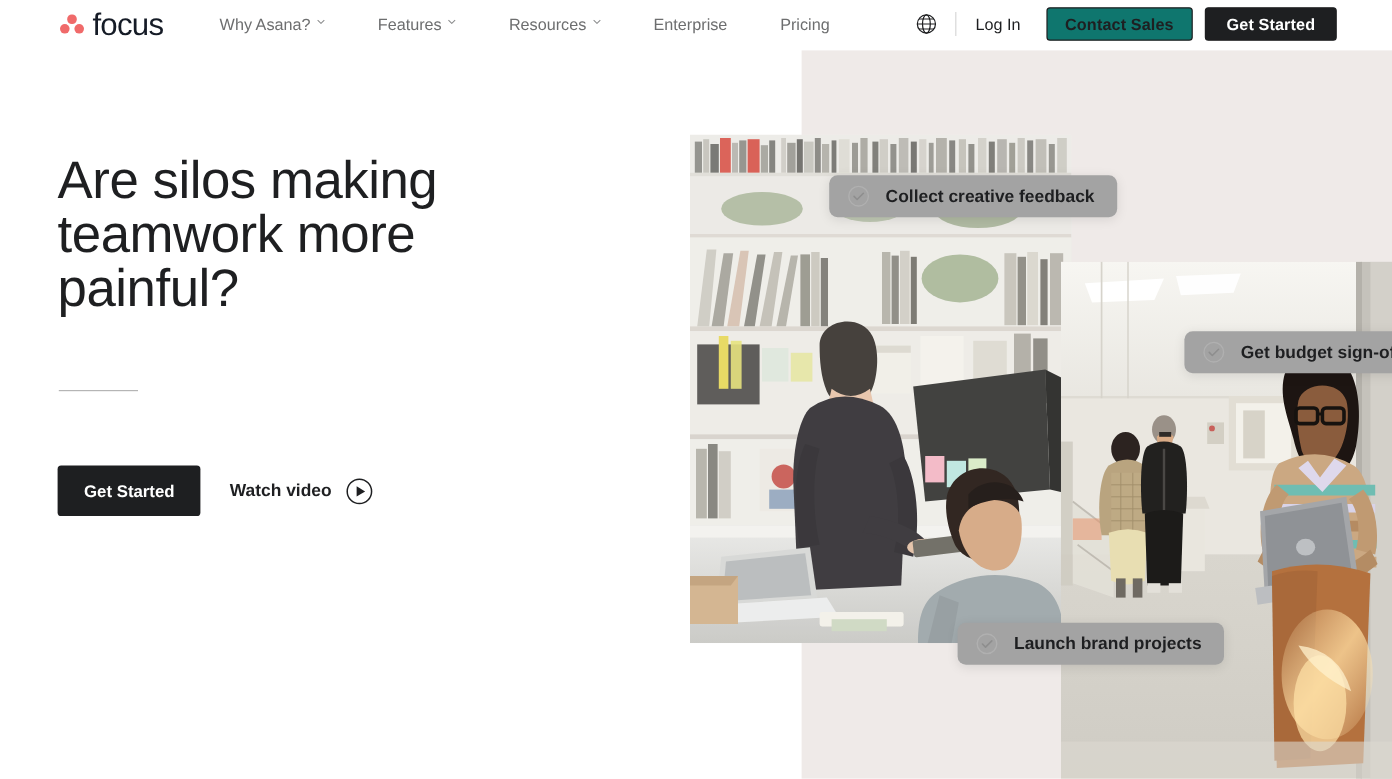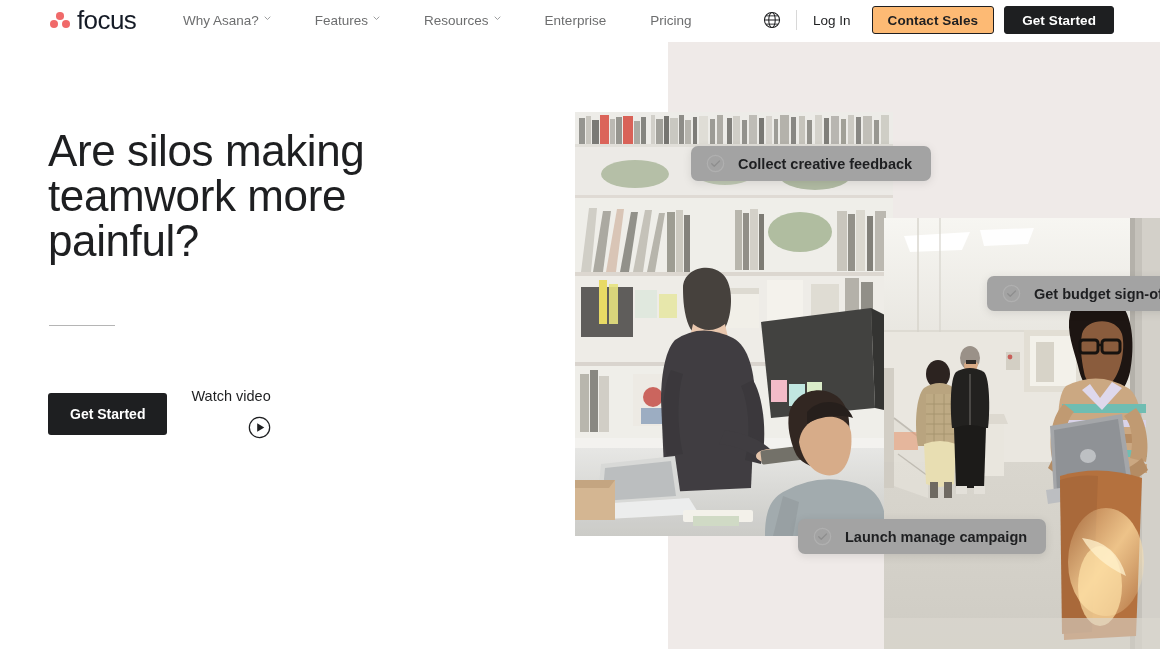--- a/index.html
+++ b/index.html
@@ -56,21 +56,21 @@
     font-size: 13.5px; color: #1e1f21; cursor: pointer; margin-right: 21px;
     white-space: nowrap;
   }
   .btn {
     display: inline-flex; align-items: center; justify-content: center;
     font-size: 13.5px; font-weight: 700; cursor: pointer; white-space: nowrap;
     border-radius: 3px; letter-spacing: 0.1px;
   }
   .btn-outline {
     height: 28px; padding: 0 15px; border: 1px solid #1e1f21;
-    background: #fdba74; color: #1e1f21; margin-right: 10px;
+    background: #0f766e; color: #1e1f21; margin-right: 10px;
   }
   .btn-dark {
     height: 28px; padding: 0 17px; background: #1e1f21; color: #fff; border: 1px solid #1e1f21;
   }
 
   
   .hero-left { position: absolute; left: 48px; top: 128px; width: 400px; z-index: 20; }
   .hero-title {
     font-size: 44px; line-height: 45px; font-weight: 400;
     color: #1e1f21; letter-spacing: -0.4px; max-width: 330px;
@@ -80,22 +80,22 @@
     margin-top: 27px; font-size: 15px; line-height: 24px; color: #4b4c4e;
     max-width: 325px; letter-spacing: 0.05px;
   }
   .hero-ctas { margin-top: 62px; display: flex; align-items: center; gap: 24px; }
   .btn-hero {
     height: 42px; padding: 0 22px; background: #1e1f21; color: #fff;
     font-size: 14px; font-weight: 700; border-radius: 3px;
     display: inline-flex; align-items: center; justify-content: center; cursor: pointer;
   }
   .watch {
-    display: inline-flex; align-items: flex-end; gap: 12px; cursor: pointer;
-    font-size: 14.5px; font-weight: 400; color: #1e1f21; flex-direction: column;
+    display: inline-flex; align-items: center; gap: 12px; cursor: pointer;
+    font-size: 14.5px; font-weight: 700; color: #1e1f21;
   }
   .play-circle { width: 23px; height: 23px; }
 
   
   .panel-bg {
     position: absolute; left: 668px; top: 42px; width: 492px; height: 607px;
     background: #efeae8; z-index: 1;
   }
 
   .photo {
@@ -484,21 +484,21 @@
     <span>Get budget sign-off</span>
   </div>
 
   <div class="task-card card-3">
     <span class="check">
       <svg viewBox="0 0 20 20">
         <circle cx="10" cy="10" r="8.6" fill="none" stroke="#b0b0b0" stroke-width="1.2"></circle>
         <path d="M6 10.2l2.7 2.7L14.2 7.4" fill="none" stroke="#8e8e8e" stroke-width="1.4" stroke-linecap="round" stroke-linejoin="round"></path>
       </svg>
     </span>
-    <span>Launch manage campaign</span>
+    <span>Launch brand projects</span>
   </div>
 
   <div class="hero-left">
     <h1 class="hero-title">Are silos making teamwork more painful?</h1>
     <div class="rule"></div>
     <div class="hero-ctas">
       <span class="btn-hero">Get Started</span>
       <span class="watch">
         <span>Watch video</span>
         <span class="play-circle">

